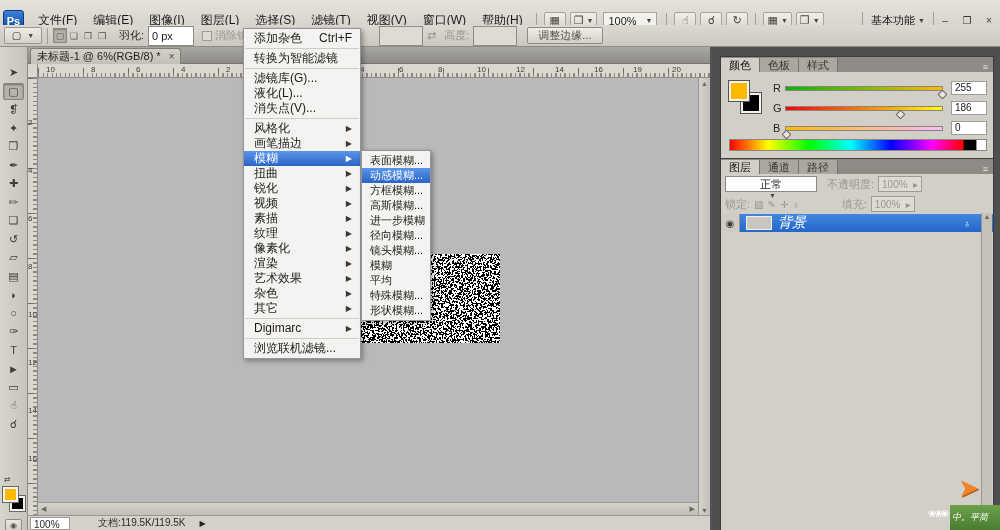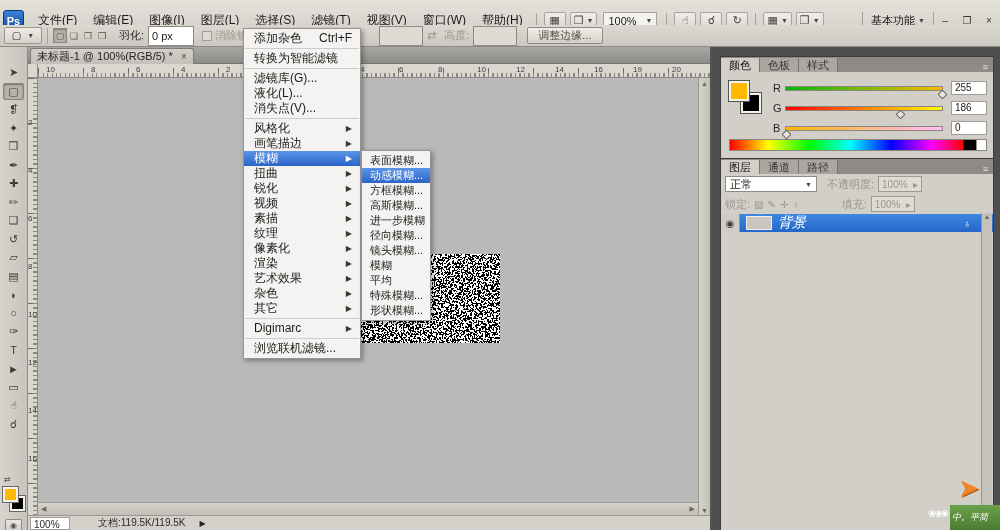--- a/index.html
+++ b/index.html
@@ -108,21 +108,21 @@
   .cp-bg { position:absolute; left:12px; top:12px; width:20px; height:20px; border:2px solid #f4f2ee; outline:1px solid #55524c; }
   .slider-row { position:absolute; left:52px; width:214px; height:14px; display:flex; align-items:center; }
   .slider-label { width:12px; font-size:11px; color:#26231f; }
   .slider-track { position:relative; flex:1; height:5px; border:1px solid #8a867f; margin-right:8px; }
   .slider-thumb { position:absolute; top:4px; width:7px; height:7px; background:#e8e6e2; border:1px solid #6b6761; border-radius:1px; transform:translateX(-3px) rotate(45deg); }
   .slider-value { width:36px; height:14px; background:#fff; border:1px solid #a09b94; font-size:10px; padding:0 3px; line-height:12px; }
   .spectrum { position:absolute; left:8px; top:82px; width:258px; height:12px; border:1px solid #8a867f;
     background:linear-gradient(90deg,#f00 0%,#ff0 15%,#0f0 31%,#0ff 47%,#00f 63%,#f0f 79%,#f00 91%,#000 91.5%,#000 96%,#fff 96.5%); }
   .layers-panel { top:111px; height:392px; }
   .lp-row { display:flex; align-items:center; height:20px; padding:0 4px; font-size:11px; }
-  .blend-select { width:92px; height:16px; background:#fff; border:1px solid #8f8b84; display:flex; justify-content:space-between; align-items:center; padding:0 4px; font-size:11px; }
+  .blend-select { width:92px; height:16px; background:#fff; border:1px solid #8f8b84; display:flex; justify-content:space-between; align-items:center; padding:0 4px; font-size:11px;flex-direction:column; }
   .lp-label { color:#9a958e; margin-left:10px; }
   .lp-valbox { width:44px; height:16px; background:#dedad4; border:1px solid #a09b94; color:#9a958e; display:flex; justify-content:space-between; align-items:center; padding:0 3px; margin-left:4px; font-size:10px; }
   .lock-icons { display:flex; gap:4px; margin-left:4px; color:#9a958e; font-size:10px; }
   .layer-row { position:relative; height:18px; background:linear-gradient(#3f87e0,#2567c9); display:flex; align-items:center; color:#fff; }
   .eye-col { width:19px; height:18px; background:#cfccc6; border-right:1px solid #9b9790; display:flex; align-items:center; justify-content:center; color:#3d3a35; font-size:10px; }
   .layer-thumb { width:26px; height:14px; background:#c9c6c0; border:1px solid #f0eeea; margin:0 6px; }
   .layer-name { font-style:italic; font-size:14px; }
   .layer-lock { margin-left:auto; margin-right:22px; font-size:10px; color:#fff; }
   .lp-scroll { position:absolute; right:1px; top:54px; width:11px; height:292px; background:#c5c1bb; border-left:1px solid #9b9790;
     text-align:center; font-size:7px; color:#6b6761; }
@@ -248,21 +248,21 @@
       </div>
     <div class="mini-swap">⇄</div>
     <div class="bg-swatch" style="background: rgb(0, 0, 0);"></div>
     <div class="fg-swatch" style="background: rgb(255, 186, 0);"></div>
     <div class="quickmask">◉</div>
   </div>
 
   <div class="abs doc-area">
     <div class="tab-bar">
       <div class="doc-tab">
-        <span>未标题-1 @ 100%(RGB/5) *</span>
+        <span>未标题-1 @ 6%(RGB/8) *</span>
         <span class="close">×</span>
       </div>
     </div>
     <div class="ruler-corner"></div>
     <div class="ruler-top" id="ruler-top">
         <span class="rlabel" style="left: 8px; top: 1px;">10</span>
         <span class="rlabel" style="left: 53px; top: 1px;">8</span>
         <span class="rlabel" style="left: 98px; top: 1px;">6</span>
         <span class="rlabel" style="left: 143px; top: 1px;">4</span>
         <span class="rlabel" style="left: 188px; top: 1px;">2</span>

